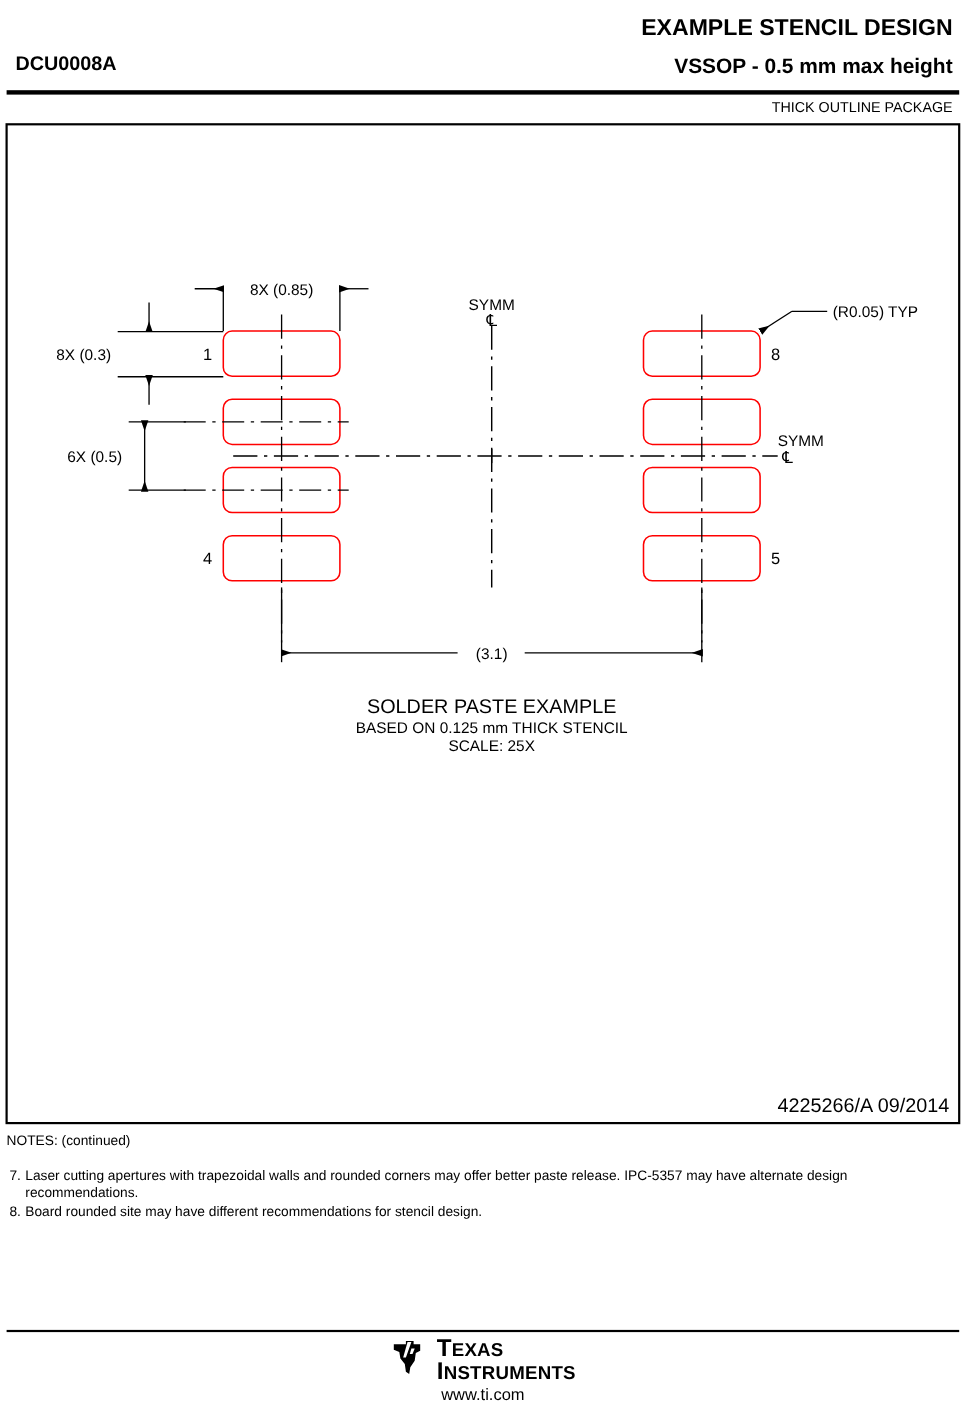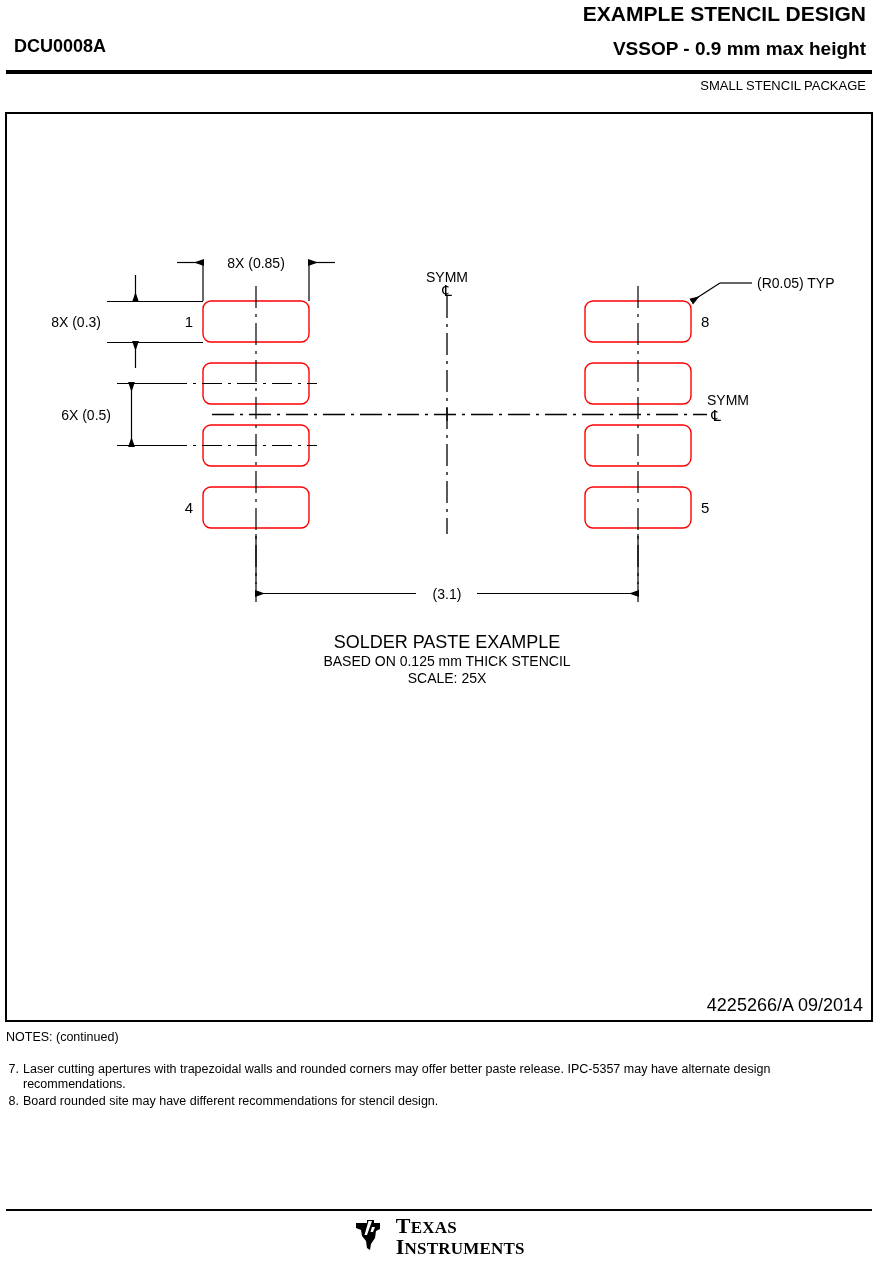--- a/index.html
+++ b/index.html
@@ -11,21 +11,21 @@
     width: 878px; height: 1288px;
     position: relative;
     font-family: "Liberation Sans", sans-serif;
     color: #000000;
     overflow: hidden;
   }
 
   
   #header {
     position: absolute;
-    left: 0; top: 0; width: 878px; height: 100px;
+    left: 0; top: 12px; width: 878px; height: 100px;
   }
   #title-main {
     position: absolute;
     right: 12px; top: 2px;
     font-size: 21px; font-weight: bold;
     letter-spacing: 0px;
     white-space: nowrap;
   }
   #part-number {
     position: absolute;
@@ -95,21 +95,21 @@
     text-align: center;
   }
   #ti-logo-block {
     display: inline-block;
     text-align: left;
     position: relative;
   }
   #ti-wordmark {
     display: inline-block;
     vertical-align: middle;
-    font-family: Liberation Serif, serif;
+    font-family: Liberation Sans, sans-serif;
     font-weight: bold;
     line-height: 0.95;
     font-size: 17px;
     letter-spacing: 0.2px;
   }
   #ti-wordmark .w1, #ti-wordmark .w2 { display: block; }
   #ti-wordmark .cap { font-size: 22px; }
   #ti-url {
     display: block;
     text-align: center;
@@ -117,23 +117,23 @@
     margin-top: 2px;
     font-family: "Liberation Sans", sans-serif;
   }
 </style>
 </head>
 <body>
 
 <div id="header">
   <div id="title-main">EXAMPLE STENCIL DESIGN</div>
   <div id="part-number">DCU0008A</div>
-  <div id="package-height">VSSOP - 0.9 mm max height</div>
+  <div id="package-height">VSSOP - 0.5 mm max height</div>
   <div id="header-rule"></div>
-  <div id="package-subtitle">SMALL STENCIL PACKAGE</div>
+  <div id="package-subtitle">THICK OUTLINE PACKAGE</div>
 </div>
 
 <div id="drawing-frame">
 
   <svg id="drawing-svg" width="864" height="906" viewBox="0 0 864 906">
     <defs>
       <marker id="arrOut" markerWidth="10" markerHeight="8" refX="9" refY="4" orient="auto" markerUnits="userSpaceOnUse">
         <path d="M0,4 L10,0.6 L10,7.4 Z" fill="#000"></path>
       </marker>
       <marker id="arrIn" markerWidth="10" markerHeight="8" refX="1" refY="4" orient="auto" markerUnits="userSpaceOnUse">
@@ -253,13 +253,14 @@
                  L18,26 L17,32 L14,30 L13,23 L9,18 L8,12 L3,10 Z"></path>
         <path fill="#fff" d="M15.5,3 L19,3 L14,17 L11.5,17 Z"></path>
         <path fill="#fff" d="M19,9 L22,9 L20,14 L17.5,14 Z"></path>
       </svg>
     </span>
     <span id="ti-wordmark">
       <span class="w1"><span class="cap">T</span>EXAS</span>
       <span class="w2"><span class="cap">I</span>NSTRUMENTS</span>
     </span>
   </div>
+  <span id="ti-url">www.ti.com</span>
 </div>
 
 </body></html>

